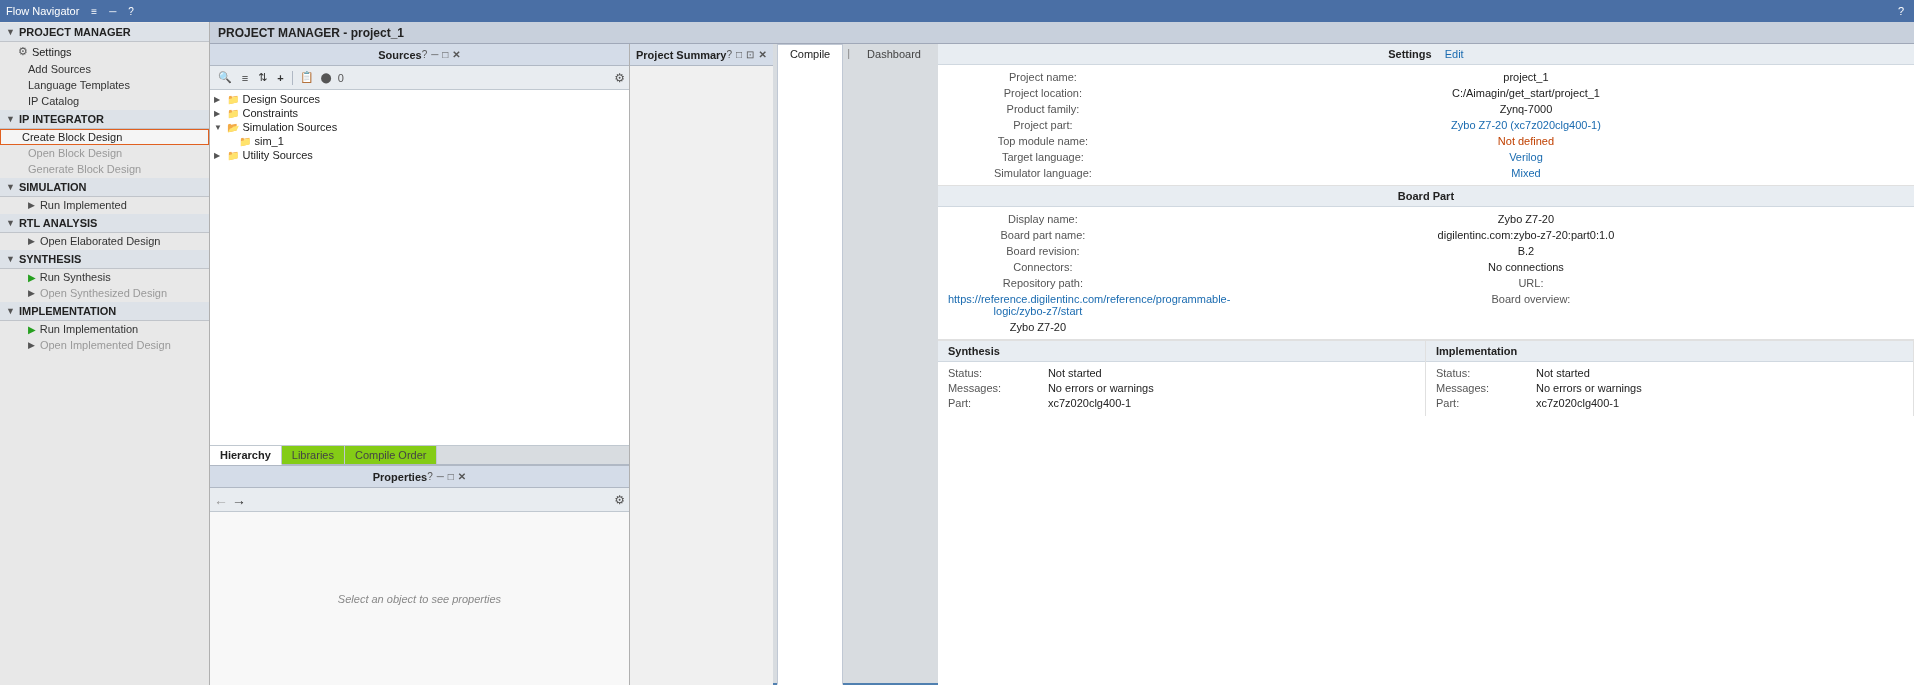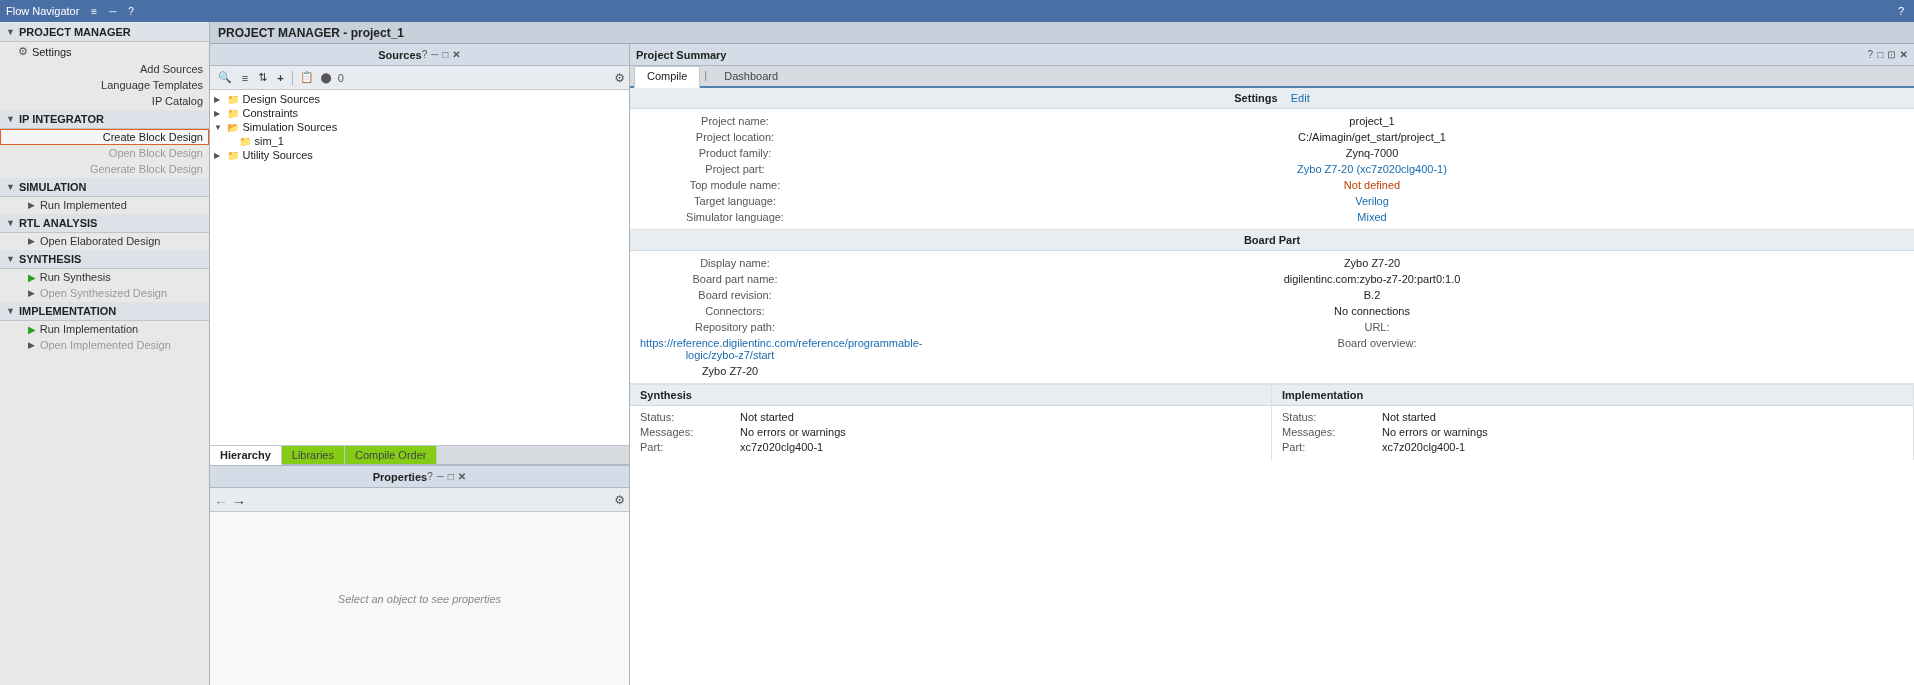--- a/index.html
+++ b/index.html
@@ -46,21 +46,20 @@
       margin-top: 1px;
     }
     .nav-arrow { margin-right: 4px; font-size: 9px; color: #555; }
 
     .nav-item {
       padding: 2px 6px 2px 22px;
       cursor: pointer;
       font-size: 11px;
       color: #333;
       white-space: nowrap;
-      text-align: right;
     }
     .nav-item.indent1 { padding-left: 28px; }
     .nav-item.active-bordered {
       border: 1px solid #e06020;
       background: #f5f5f5;
       color: #222;
       padding: 1px 5px 1px 21px;
     }
     .nav-item.disabled { color: #999; cursor: default; }
     .nav-item.has-play { display: flex; align-items: center; gap: 4px; }
@@ -215,21 +214,21 @@
       justify-content: center;
       color: #888;
       font-size: 11px;
       font-style: italic;
     }
 
     
     .project-summary {
       flex: 1;
       display: flex;
-      flex-direction: column;
+      flex-direction: row;
       overflow: hidden;
     }
     .ps-header {
       background: #d4dce8;
       display: flex;
       align-items: center;
       justify-content: space-between;
       padding: 2px 6px;
       height: 22px;
       border-bottom: 1px solid #b0b8c4;

